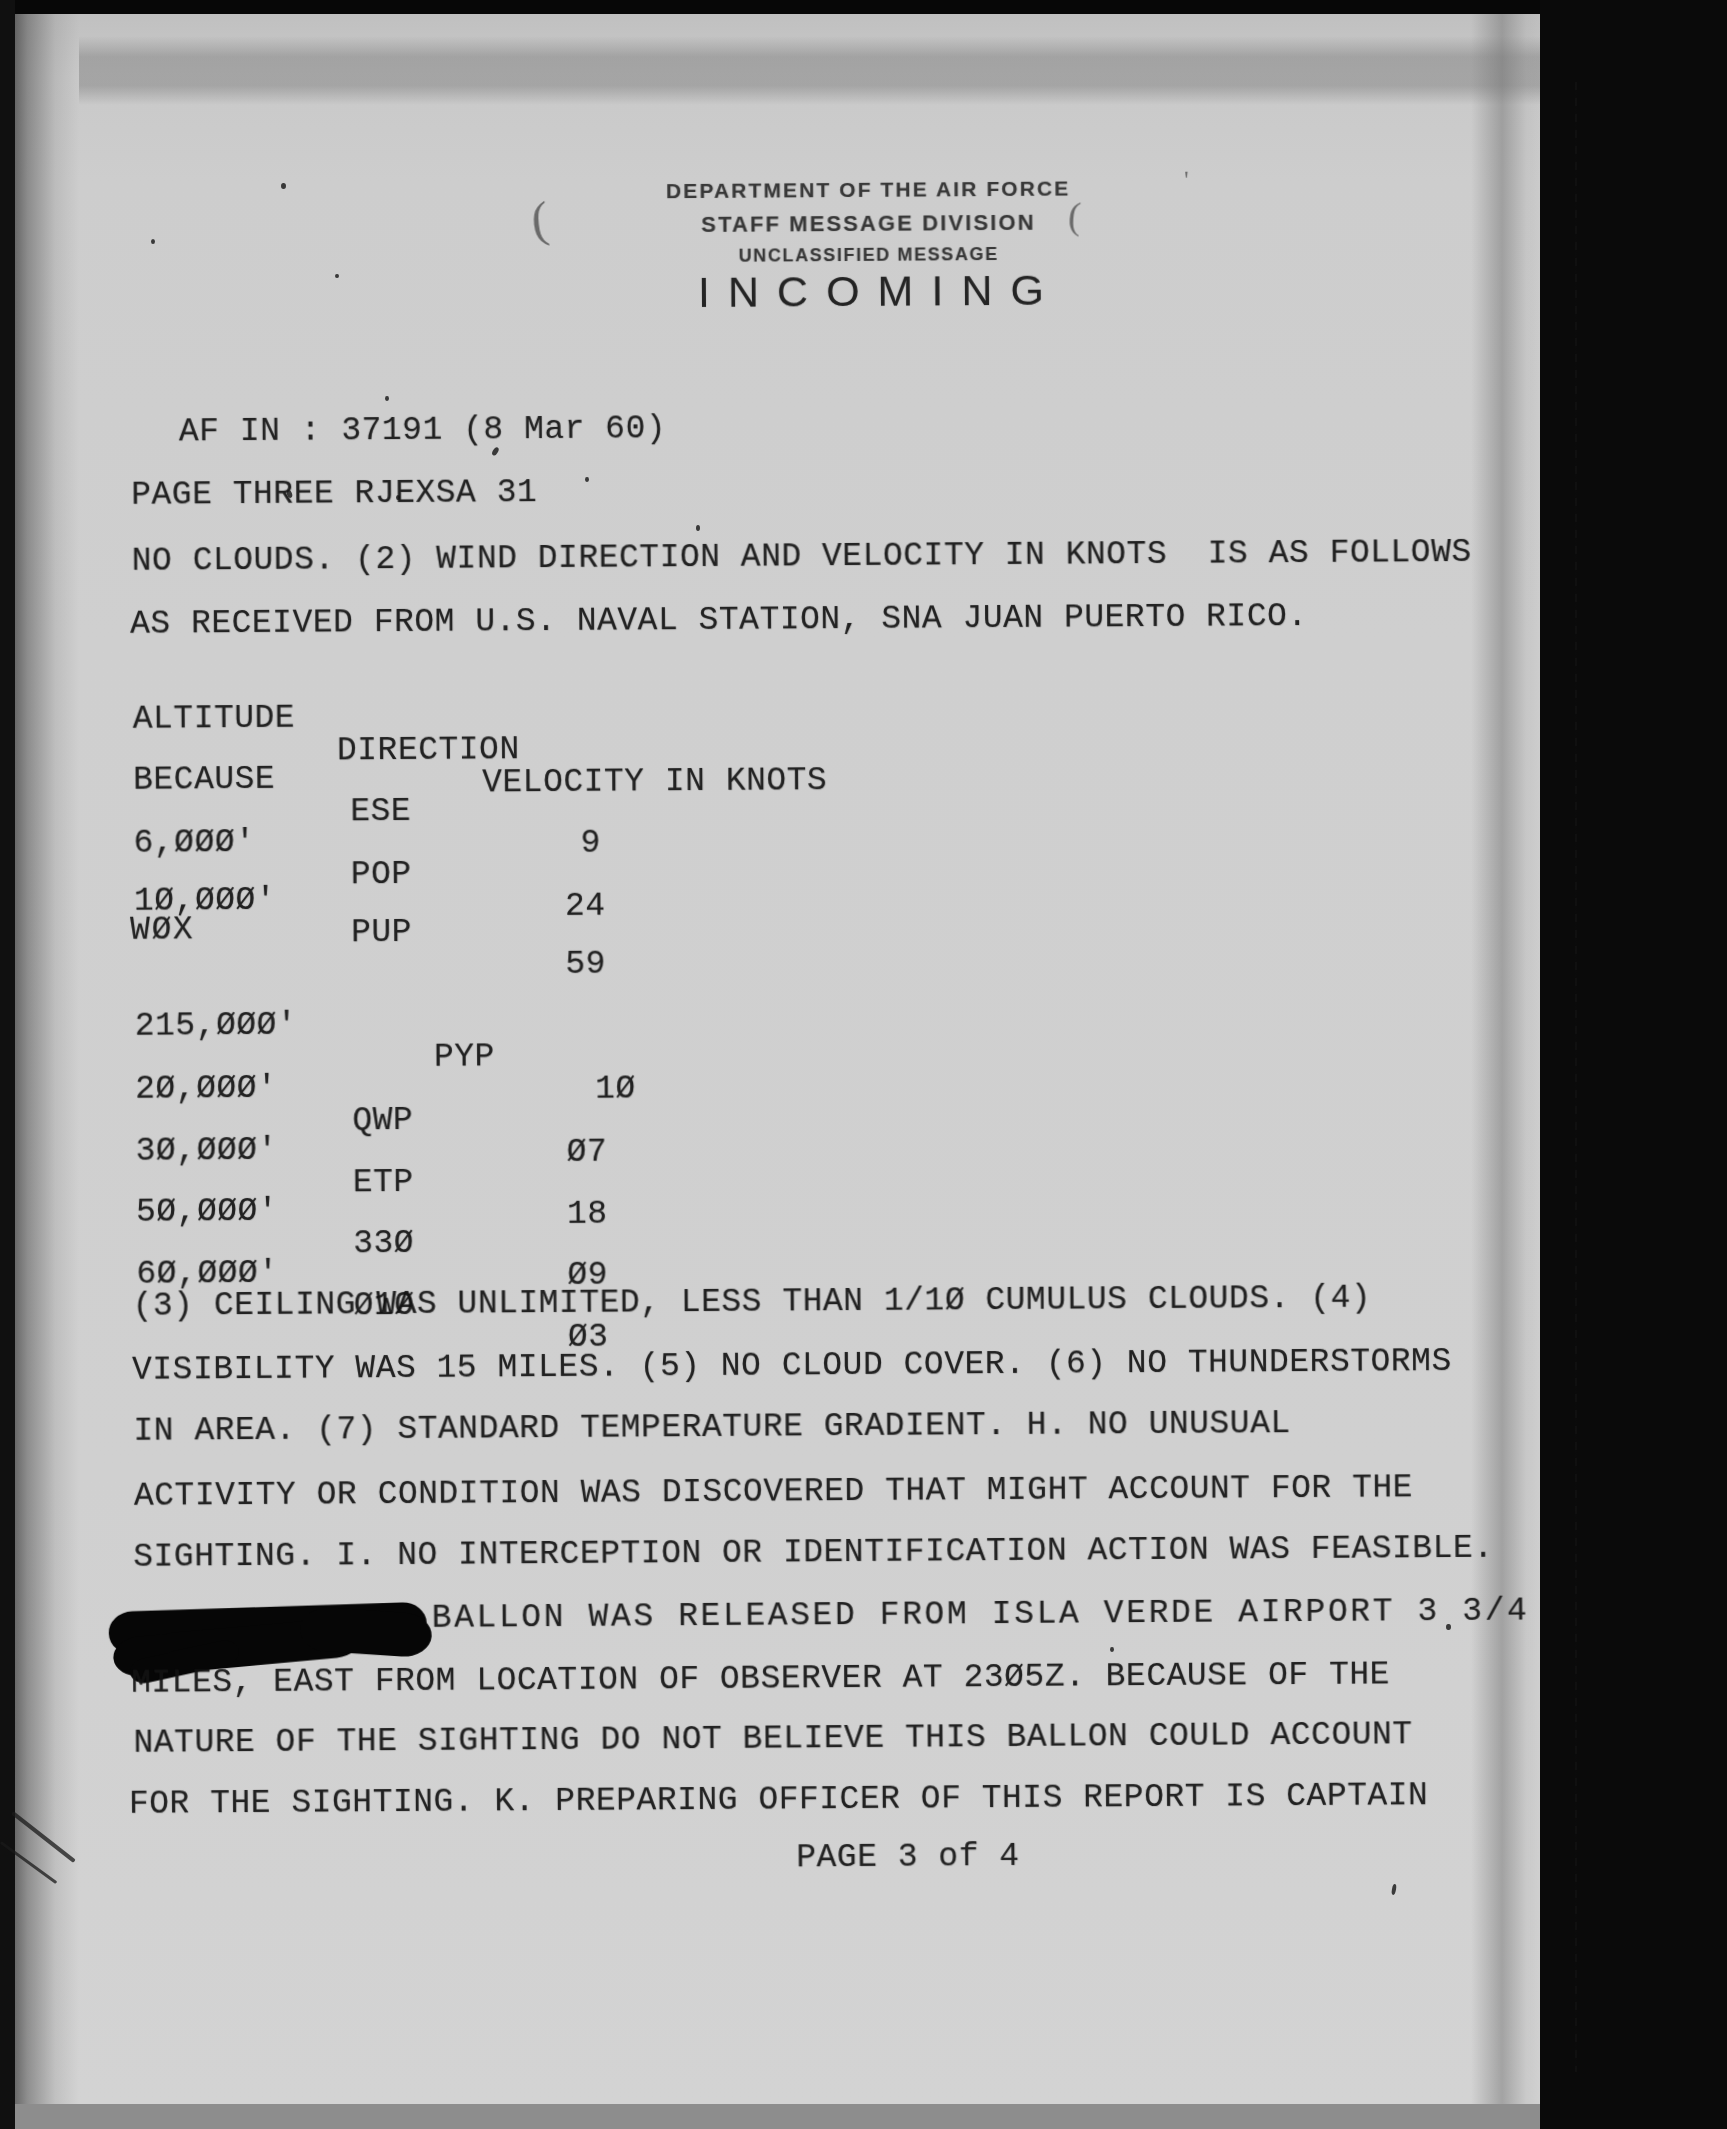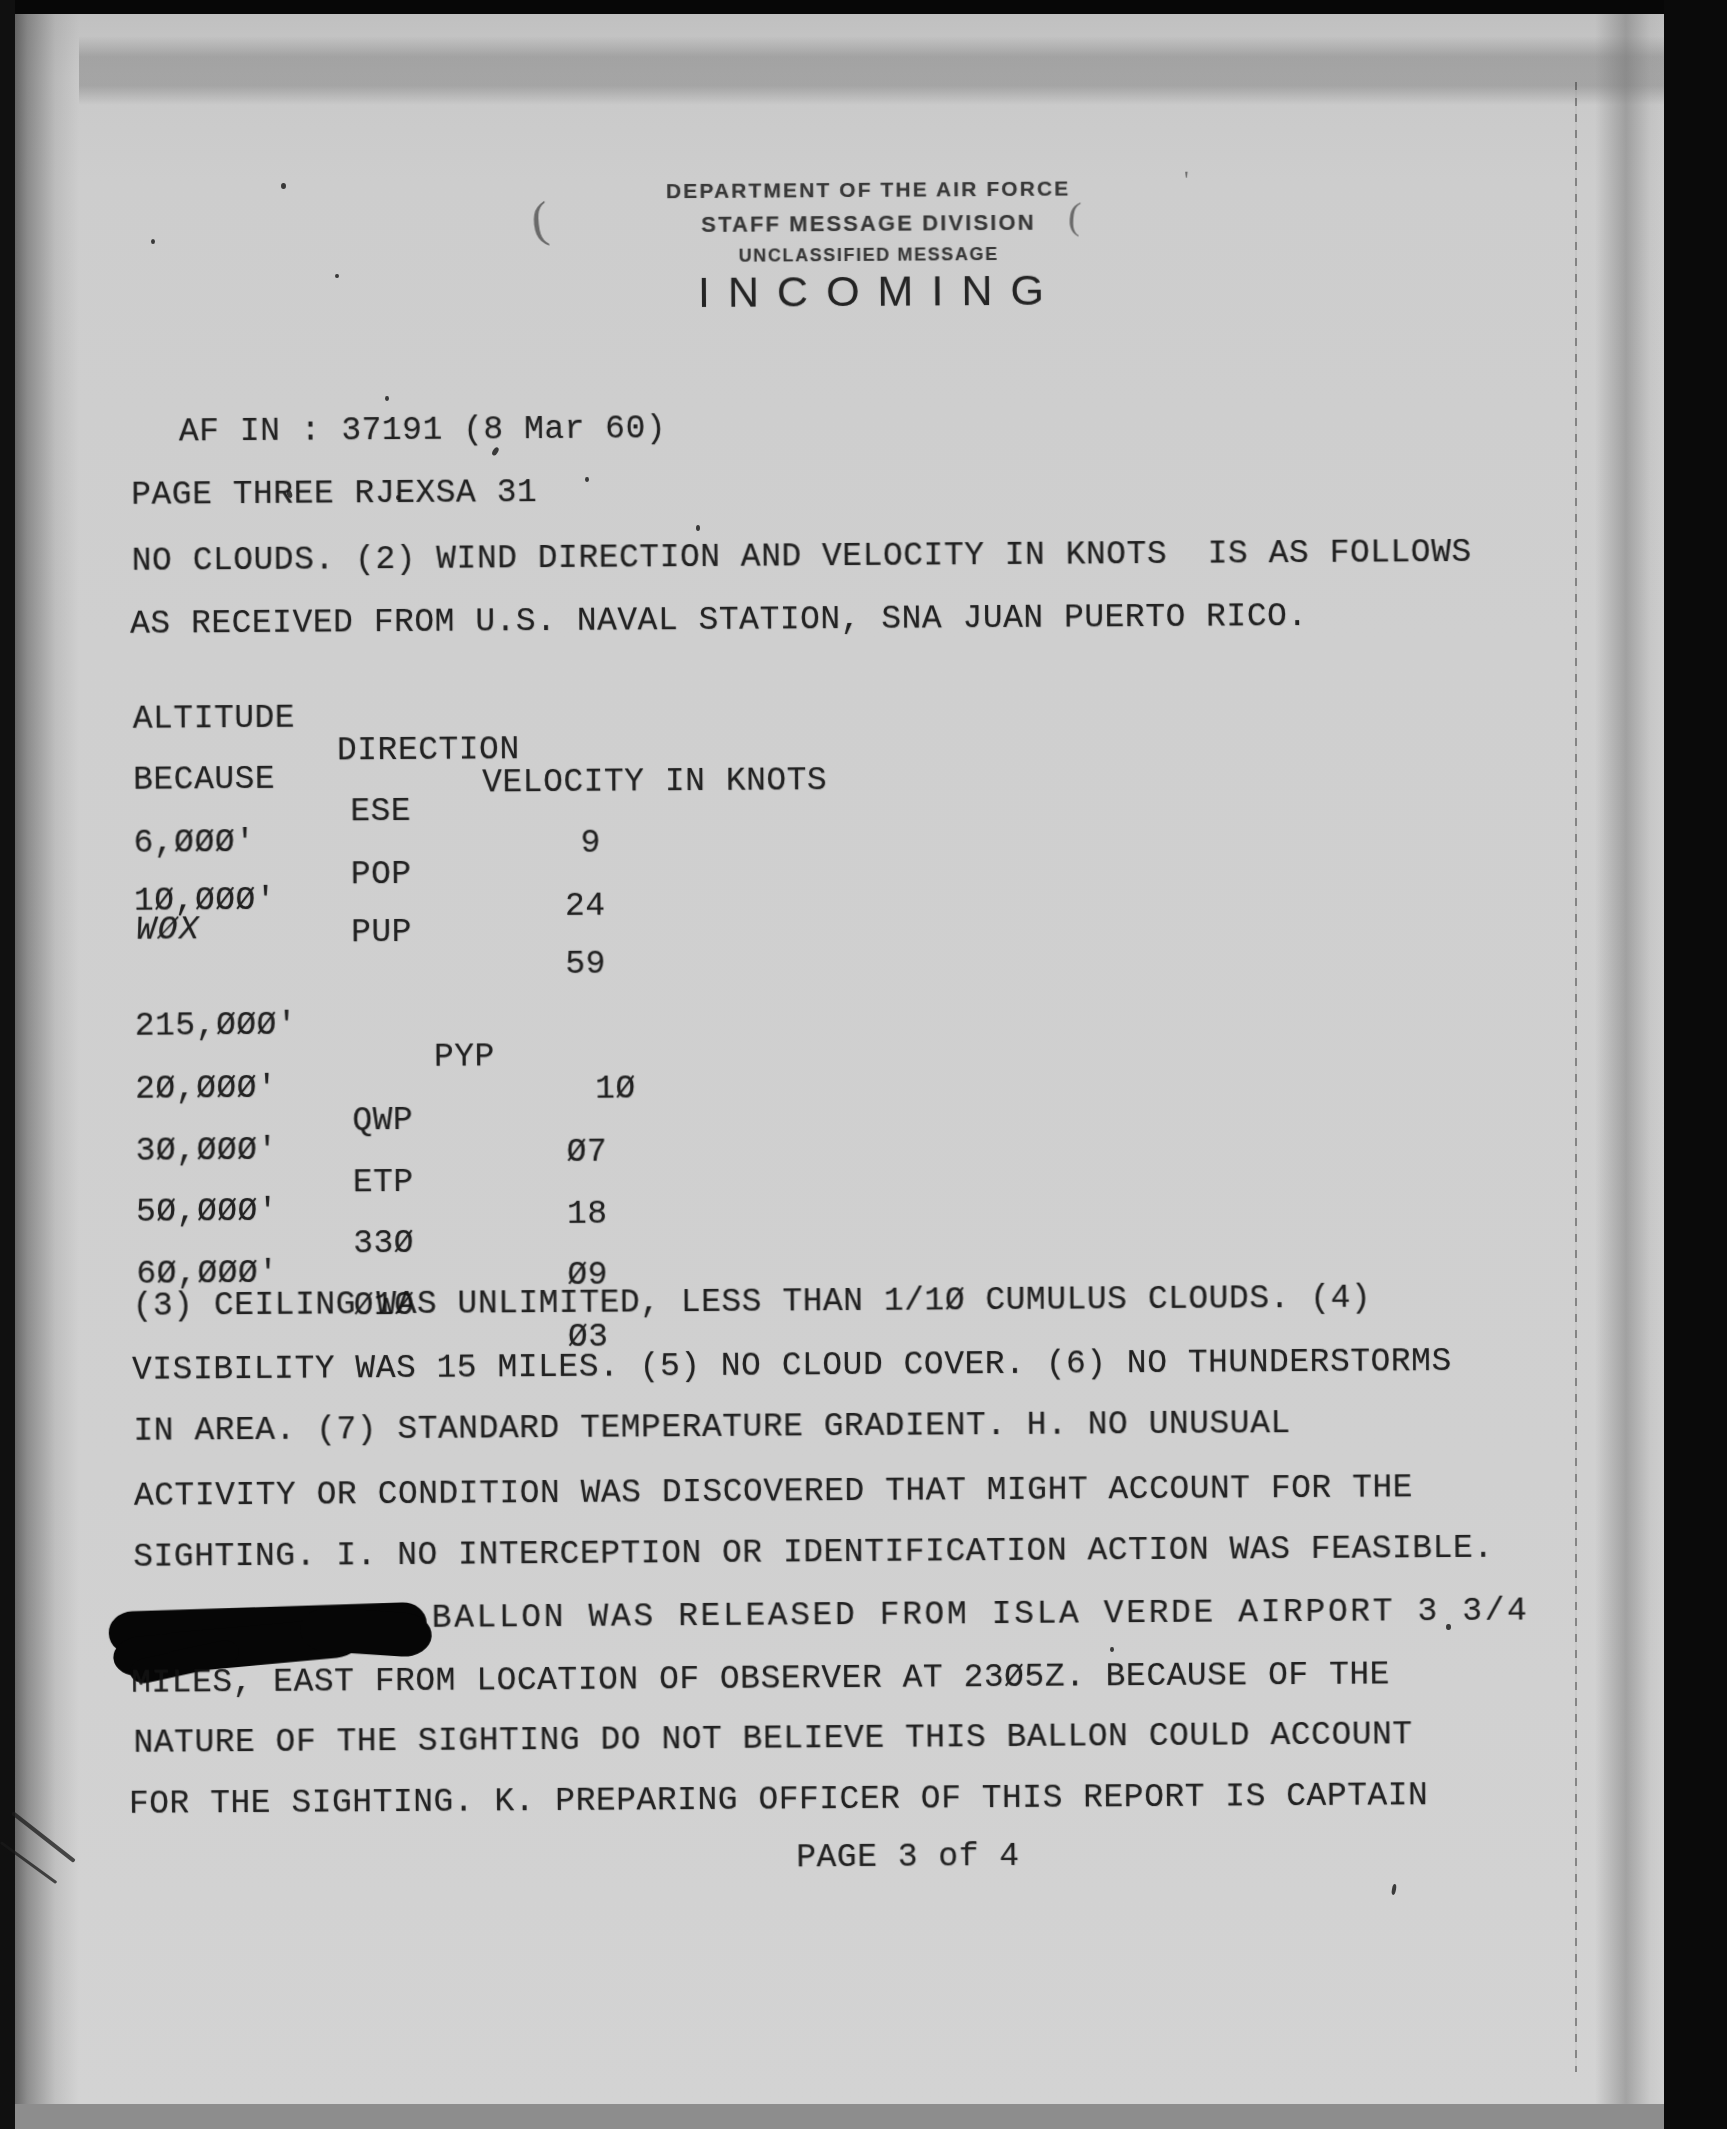--- a/index.html
+++ b/index.html
@@ -1,16 +1,16 @@
 <!DOCTYPE html>
 <html style="font-size:8.5px"><head>
 <meta charset="utf-8">
 <style>
   html,body{margin:0;padding:0;background:#0a0a0a;width:1728px;height:2129px;overflow:hidden;}
-  .stage{position:absolute;inset:0;width:1664px;height:2129px;background:#fca5a5;}
+  .stage{position:absolute;inset:0;width:1540px;height:2129px;background:#fca5a5;}
   .paper{position:absolute;left:15px;top:13.8px;right:0;bottom:25.4px;
     background:linear-gradient(180deg,#c0c0c0 0%,#c9c9c9 3%,#cdcdcd 8%,#cfcfcf 30%,#d0d0d0 70%,#d3d3d3 100%);}
   .edge-top{position:absolute;left:0;top:0;width:100%;height:13.8px;background:#070707;}
   .edge-left{position:absolute;left:0;top:0;width:15px;height:100%;background:#101010;}
   .edge-bottom{position:absolute;left:15px;right:0;bottom:0;height:25.4px;background:#8d8d8d;}
   .shade-left{position:absolute;left:0;top:0;width:79px;height:100%;
     background:linear-gradient(90deg,rgba(25,25,25,.8) 0%,rgba(60,60,60,.45) 35%,rgba(120,120,120,.2) 70%,rgba(160,160,160,0) 100%);}
   .band-top{position:absolute;left:79px;right:0;top:36px;height:69px;
     background:linear-gradient(180deg,rgba(100,100,100,0) 0%,rgba(100,100,100,.36) 30%,rgba(100,100,100,.36) 72%,rgba(100,100,100,0) 100%);}
   .shade-right{position:absolute;right:0;top:0;width:69px;height:100%;
@@ -102,21 +102,21 @@
       <span class="c-alt">6,ØØØ'</span>
       <span class="c-dir">POP</span>
       <span class="c-vel">24</span>
     </div>
     <div class="t row" style="top:847px;">
       <span class="c-alt">1Ø,ØØØ'</span>
       <span class="c-dir">PUP</span>
       <span class="c-vel">59</span>
     </div>
 
-    <div class="t" style="left:137px;top:909px;font-style:italic;letter-spacing:1.6px;">WØX</div>
+    <div class="t" style="left:131px;top:909px;letter-spacing:1.6px;">WØX</div>
 
     <div class="t row indent" style="top:972px;">
       <span class="c-alt">215,ØØØ'</span>
       <span class="c-dir">PYP</span>
       <span class="c-vel">1Ø</span>
     </div>
     <div class="t row" style="top:1035px;">
       <span class="c-alt">2Ø,ØØØ'</span>
       <span class="c-dir">QWP</span>
       <span class="c-vel">Ø7</span>

